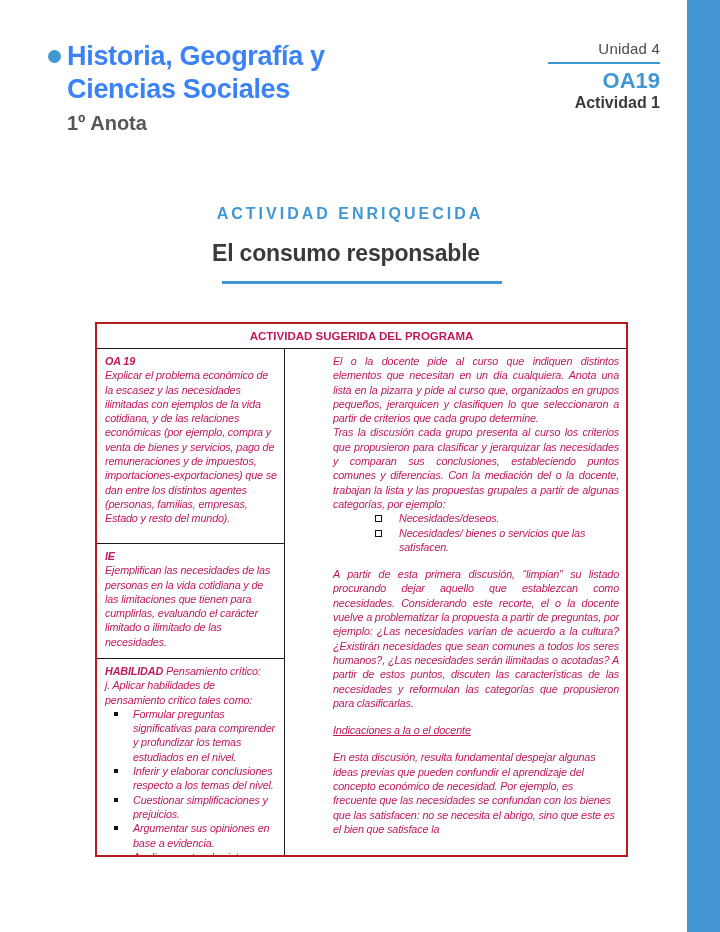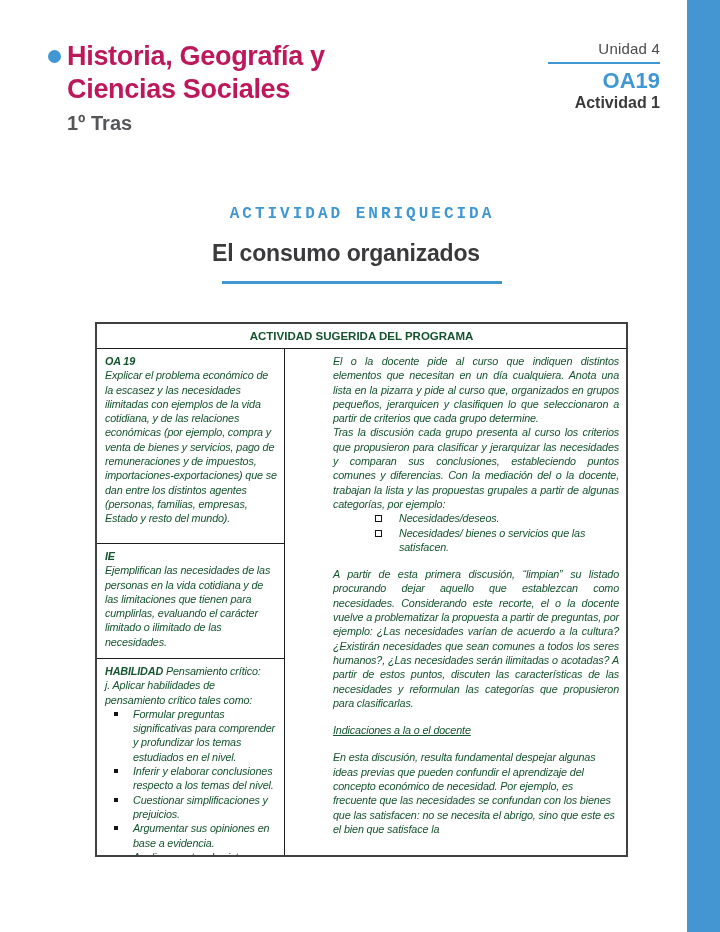--- a/index.html
+++ b/index.html
@@ -18,53 +18,53 @@
     width:33px; height:932px;
     background:#4496d3;
   }
   
   .brand { position:absolute; left:48px; top:40px; display:flex; }
   .brand-dot {
     width:13px; height:13px; border-radius:50%;
     background:#3f97d4; margin-top:10px; margin-right:6px; flex:0 0 auto;
   }
   .brand-title {
-    color:#be185d; font-weight:bold; font-size:27px; line-height:33px;
+    color:#3b82f6; font-weight:bold; font-size:27px; line-height:33px;
     letter-spacing:-0.3px;
   }
   .brand-grade { color:#55565a; font-weight:bold; font-size:20px; margin-top:6px; }
   
   .unit-block { position:absolute; top:40px; right:60px; width:112px; text-align:right; }
   .unit-name { font-size:15px; color:#4b4b4e; letter-spacing:0.2px; }
   .unit-rule { border:none; border-top:2px solid #3f97d4; margin:5px 0 4px 0; }
   .oa-code { font-size:22px; font-weight:bold; color:#3f97d4; }
   .activity-label { font-size:16px; font-weight:bold; color:#3b3b3e; }
   
   .kicker {
-    position:absolute; top:205px; left:16px; width:692px; text-align:center;
-    color:#3f97d4; font-weight:bold; font-size:16px; letter-spacing:3px;font-family:Liberation Mono, monospace;
+    position:absolute; top:205px; left:4px; width:692px; text-align:center;
+    color:#3f97d4; font-weight:bold; font-size:16px; letter-spacing:3px;
   }
   .main-title {
     position:absolute; top:240px; left:0; width:692px; text-align:center;
     color:#3a3a3c; font-weight:bold; font-size:23px; letter-spacing:-0.2px;
   }
   .title-rule {
     position:absolute; top:281px; left:222px; width:280px;
     border:none; border-top:3px solid #3f97d4;
   }
   
   .program-table {
     position:absolute; left:95px; top:322px;
     width:533px; height:535px;
-    border:2px solid #404040;
+    border:2px solid #b91c1c;
     display:grid;
     grid-template-columns:187px 1fr;
     grid-template-rows:25px 195px 115px 1fr;
     background:#fff;
-    color:#14532d;
+    color:#be185d;
   }
   .pt-header {
     grid-column:1 / 3; grid-row:1;
     border-bottom:1.5px solid #1d1d1d;
     font-weight:bold; font-size:11.5px;
     display:flex; align-items:center; justify-content:center;
   }
   .pt-cell {
     font-size:10.8px; line-height:14.3px; letter-spacing:-0.15px;
     padding:5px 7px 4px 8px; overflow:hidden;font-style:italic;
@@ -99,33 +99,33 @@
 
   <div class="side-band"></div>
 
   <div class="brand">
     <span class="brand-dot"></span>
     <div>
       <div class="brand-title">
         <div>Historia, Geografía y</div>
         <div>Ciencias Sociales</div>
       </div>
-      <div class="brand-grade">1º Tras</div>
+      <div class="brand-grade">1º Anota</div>
     </div>
   </div>
 
   <div class="unit-block">
     <div class="unit-name">Unidad 4</div>
     <hr class="unit-rule">
     <div class="oa-code">OA19</div>
     <div class="activity-label">Actividad 1</div>
   </div>
 
   <div class="kicker">ACTIVIDAD ENRIQUECIDA</div>
-  <div class="main-title">El consumo organizados</div>
+  <div class="main-title">El consumo responsable</div>
   <hr class="title-rule">
 
   <div class="program-table">
 
     <div class="pt-header">ACTIVIDAD SUGERIDA DEL PROGRAMA</div>
 
     <div class="pt-cell cell-oa">
       <div class="b">OA 19</div>
       <div>Explicar el problema económico de la escasez y las necesidades ilimitadas con ejemplos de la vida cotidiana, y de las relaciones económicas (por ejemplo, compra y venta de bienes y servicios, pago de remuneraciones y de impuestos, importaciones-exportaciones) que se dan entre los distintos agentes (personas, familias, empresas, Estado y resto del mundo).</div>
     </div>

